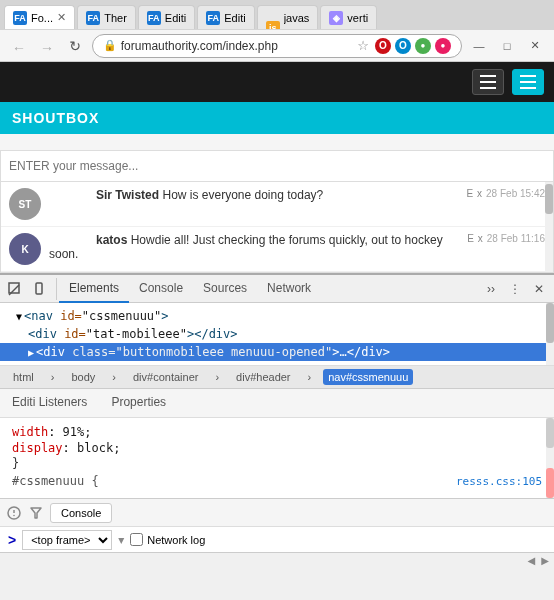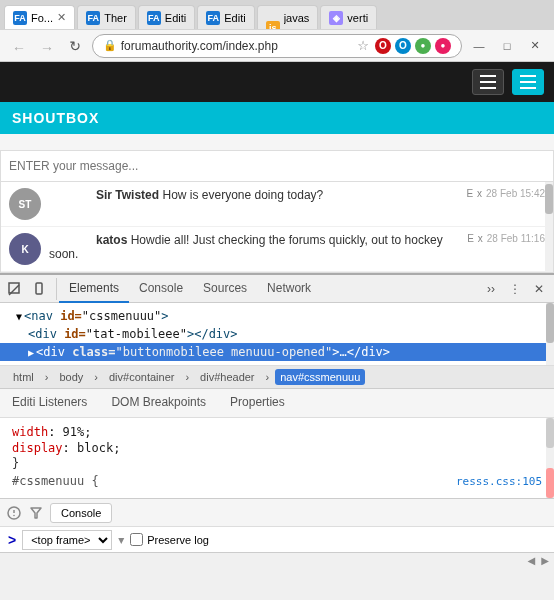--- a/index.html
+++ b/index.html
@@ -61,30 +61,30 @@
     .dt-settings { width: 22px; height: 22px; display: flex; align-items: center; justify-content: center; cursor: pointer; color: #555; }
     .dt-close { width: 22px; height: 22px; display: flex; align-items: center; justify-content: center; cursor: pointer; color: #555; }
 
     
     .dom-tree { background: white; padding: 4px 0; font-family: monospace; font-size: 12px; border-bottom: 1px solid #ddd; position: relative; overflow: hidden; }
     .dom-line { padding: 2px 8px 2px 16px; white-space: nowrap; }
     .dom-line.selected { background: #3879d9; color: white; }
     .dom-triangle { display: inline-block; margin-right: 2px; font-size: 10px; cursor: pointer; }
     .dom-tag { color: #0c4a6e; }
     .dom-line.selected .dom-tag { color: #fff; }
-    .dom-attr-name { color: #994500; font-weight: bold; }
+    .dom-attr-name { color: #994500; }
     .dom-line.selected .dom-attr-name { color: #eee; }
     .dom-attr-value { color: #1a1a1a; }
     .dom-line.selected .dom-attr-value { color: #eee; }
     .dom-indent { padding-left: 28px; }
     .dom-scrollbar { position: absolute; right: 0; top: 0; width: 8px; background: #f0f0f0; height: 100%; }
     .dom-scrollthumb { position: absolute; right: 0; top: 0; width: 8px; background: #bbb; border-radius: 3px; height: 40px; }
 
     
-    .breadcrumb { background: #e8e8e8; border-bottom: 1px solid #ccc; padding: 3px 8px; display: flex; align-items: center; gap: 6px; font-size: 11px; color: #555; overflow: hidden; }
+    .breadcrumb { background: #e8e8e8; border-bottom: 1px solid #ccc; padding: 3px 8px; display: flex; align-items: center; gap: 12px; font-size: 11px; color: #555; overflow: hidden; }
     .bc-item { padding: 2px 5px; border-radius: 2px; cursor: pointer; }
     .bc-item.selected { background: #3879d9; color: white; border-radius: 3px; }
 
     
     .styles-panel { background: white; }
     .styles-tabs { display: flex; border-bottom: 1px solid #ddd; background: #f5f5f5; }
     .styles-tab { padding: 6px 12px; font-size: 12px; cursor: pointer; color: #555; border-bottom: 2px solid transparent; }
     .styles-tab.active { color: #333; border-bottom: 2px solid #1976d2; font-weight: bold; }
     .styles-content { padding: 6px 12px; font-family: monospace; font-size: 12px; position: relative; }
     .css-prop { color: #cc0000; }
@@ -272,21 +272,20 @@
       <span class="bc-item">div#container</span>
       <span>›</span>
       <span class="bc-item">div#header</span>
       <span>›</span>
       <span class="bc-item selected">nav#cssmenuuu</span>
     </div>
 
     <div class="styles-panel">
       <div class="styles-tabs">
         <div class="styles-tab">Editi Listeners</div>
-        <div class="styles-tab">DOM Breakpoints</div>
         <div class="styles-tab">Properties</div>
       </div>
       <div class="styles-content" style="position:relative; min-height:80px;">
         <div style="padding:1px 0;">
           <span class="css-prop">width</span><span>: </span><span class="css-val">91%;</span>
         </div>
         <div style="padding:1px 0;">
           <span class="css-prop">display</span><span>: </span><span class="css-val">block;</span>
         </div>
         <div class="closing-brace">}</div>
@@ -319,21 +318,21 @@
     </div>
 
     <div class="console-input-row">
       <span class="console-prompt">&gt;</span>
       <select class="console-frame-select">
         <option>&lt;top frame&gt;</option>
       </select>
       <span style="color:#888; font-size:12px;">▾</span>
       <label class="preserve-check">
         <input type="checkbox" style="">
-        <span>Preserve log</span>
+        <span>Network log</span>
       </label>
     </div>
 
     <div class="bottom-row">
       <span class="scroll-arrow">◀</span>
       <span class="scroll-arrow">▶</span>
     </div>
 
   </div>
 </div>

